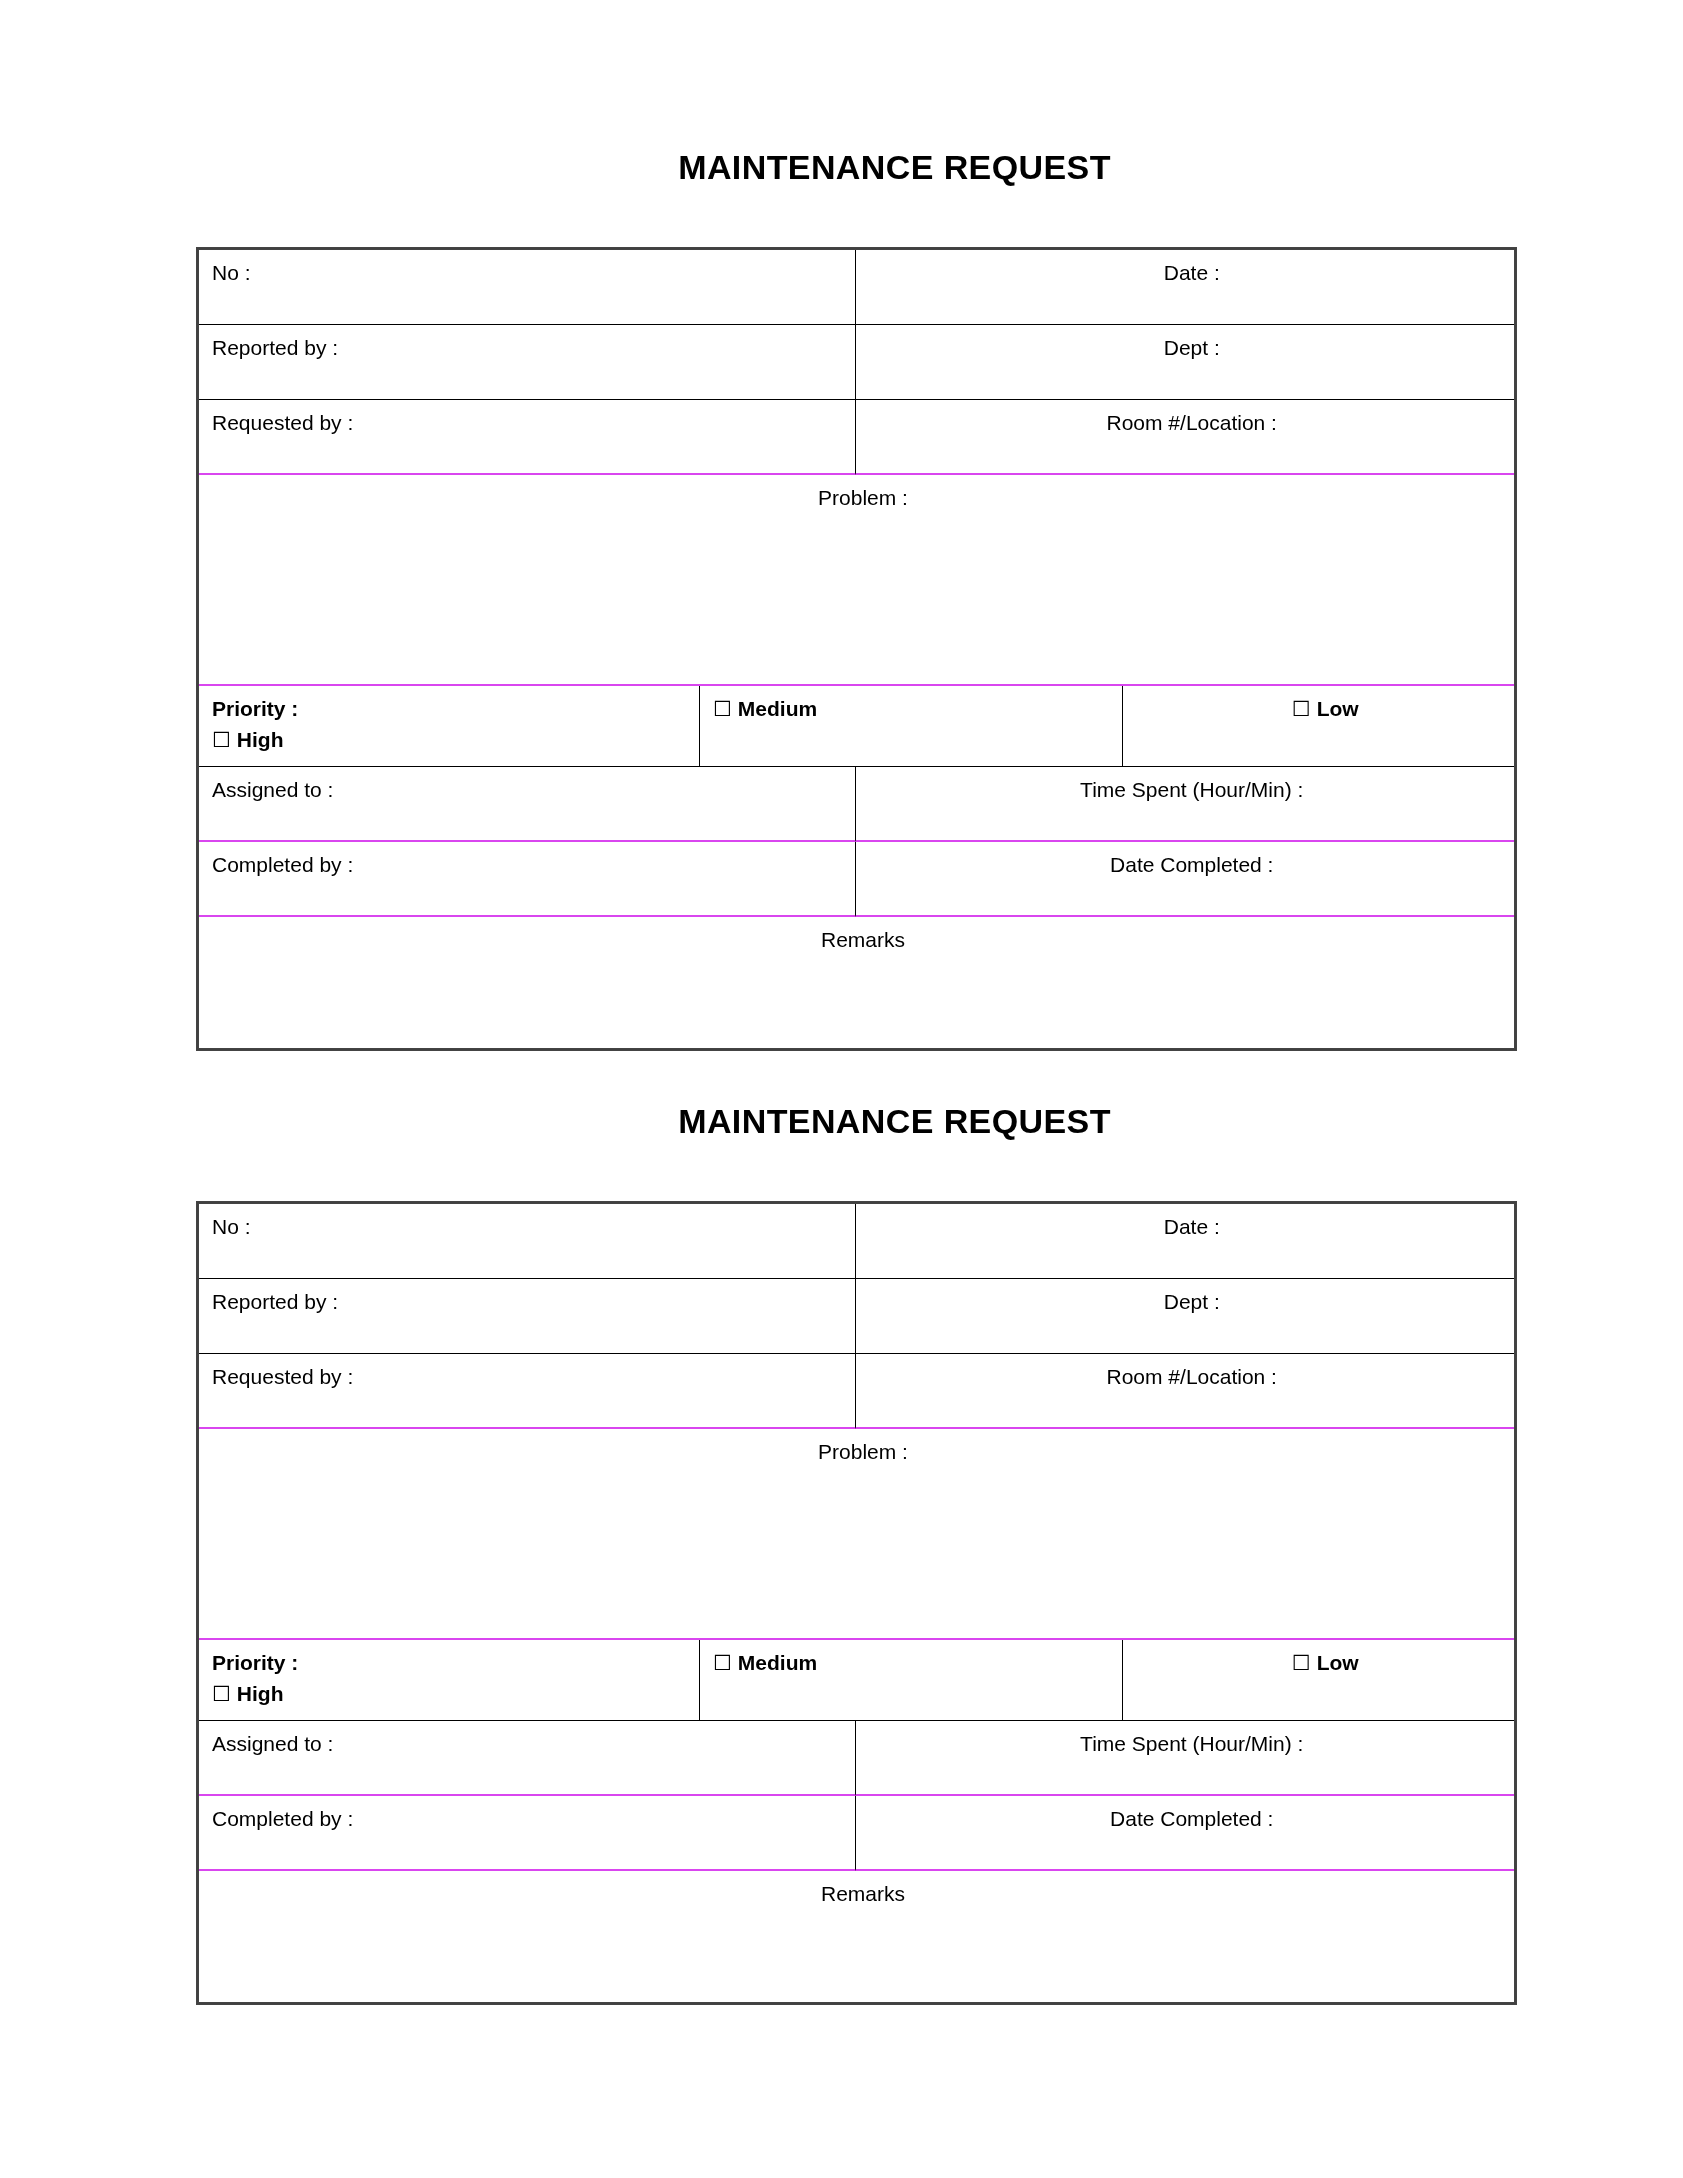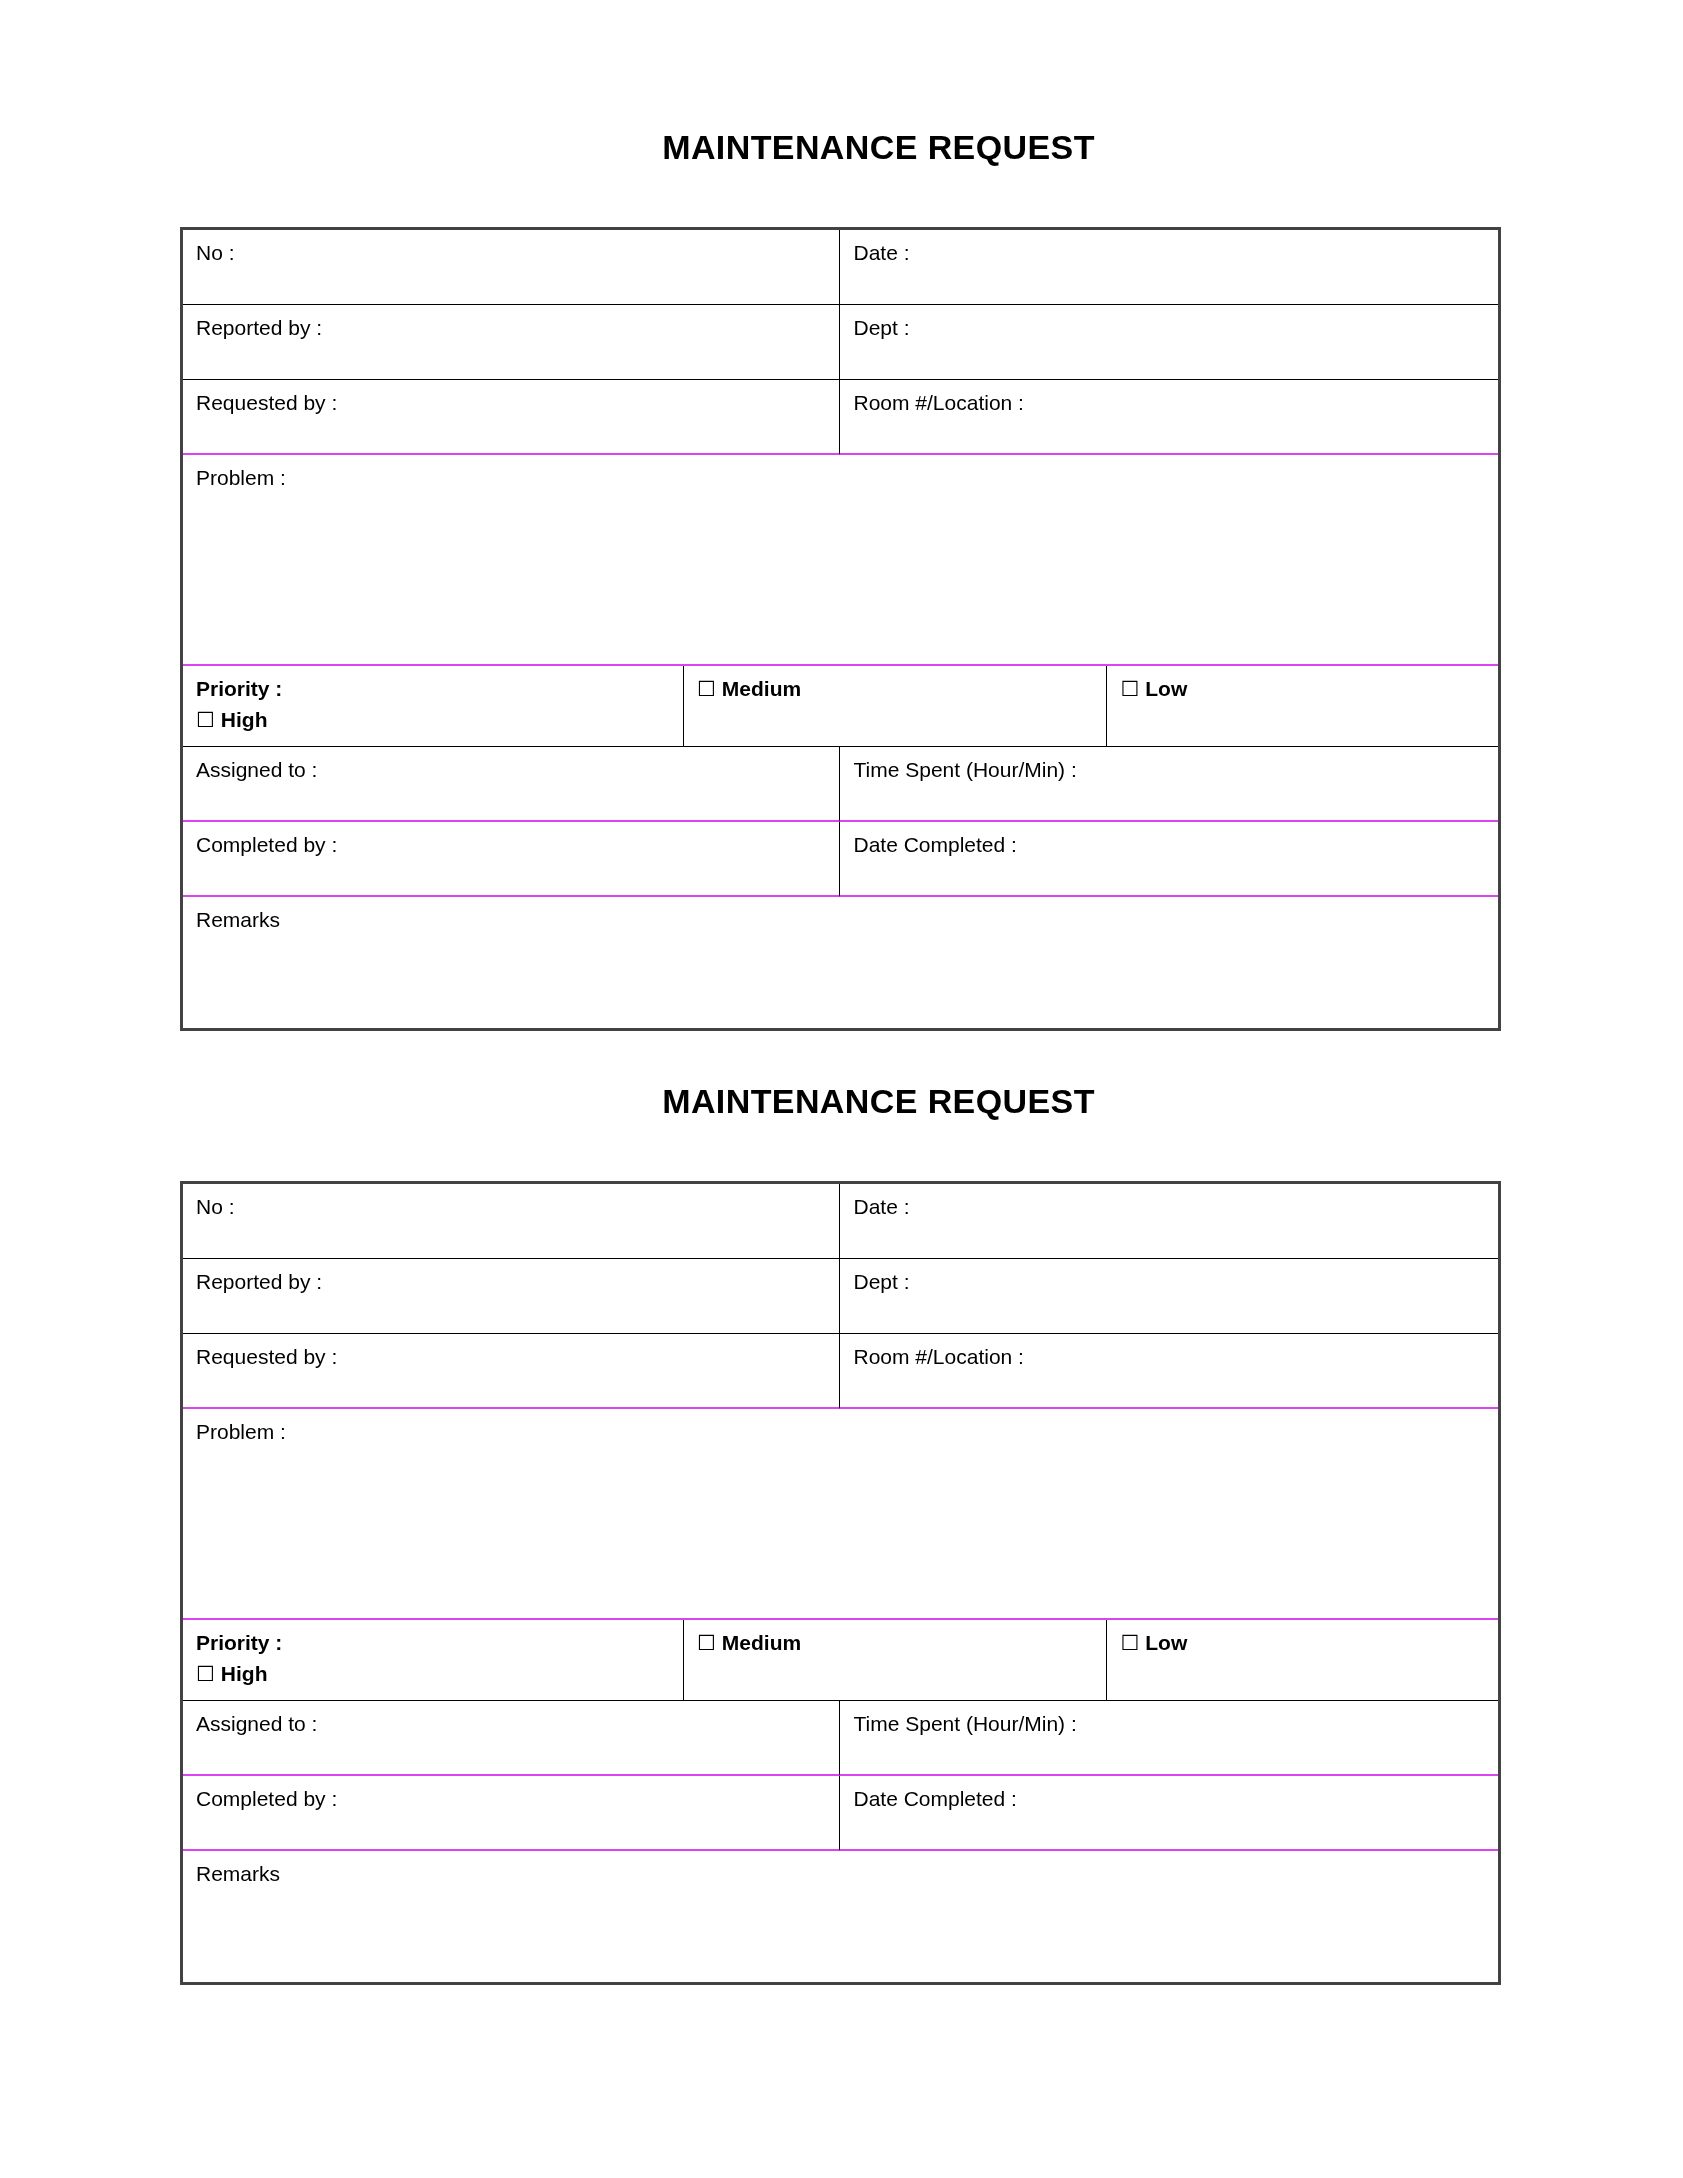--- a/index.html
+++ b/index.html
@@ -18,22 +18,23 @@
     position: relative;
     width: 1683px;
     height: 2178px;
     background: #ffffff;
     box-sizing: border-box;
     padding: 0;
     overflow: hidden;
   }
   .form-block {
     position: absolute;
-    left: 180px;
+    left: 196px;
     width: 1383px;
+    margin-top: 20px;
   }
   #form-1 { top: 127px; }
   #form-2 { top: 1081px; }
 
   .form-title {
     font-size: 34px;
     font-weight: bold;
     letter-spacing: 0.4px;
     text-align: center;
     color: #000000;
@@ -56,21 +57,21 @@
     border-right: 1px solid #000000;
     border-bottom: 1px solid #000000;
     padding: 9px 0 0 13px;
     font-size: 21px;
     line-height: 1.3;
     vertical-align: top;
     color: #000000;
     background: #ffffff;
     box-sizing: border-box;
   }
-  .form-table tr td:last-child { border-right: 0; }
+  .form-table tr td:last-child { border-right: 0; text-align: center; }
   .form-table tr:last-child td { border-bottom: 0; }
 
   
   .sep-strong td { border-bottom: 2px solid #d946ef; }
 
   .r-short   td { height: 75px; }
   .r-problem td { height: 211px; }
   .r-priority td { height: 81px; font-weight: bold; }
   .r-remarks td { height: 131px; }
 

